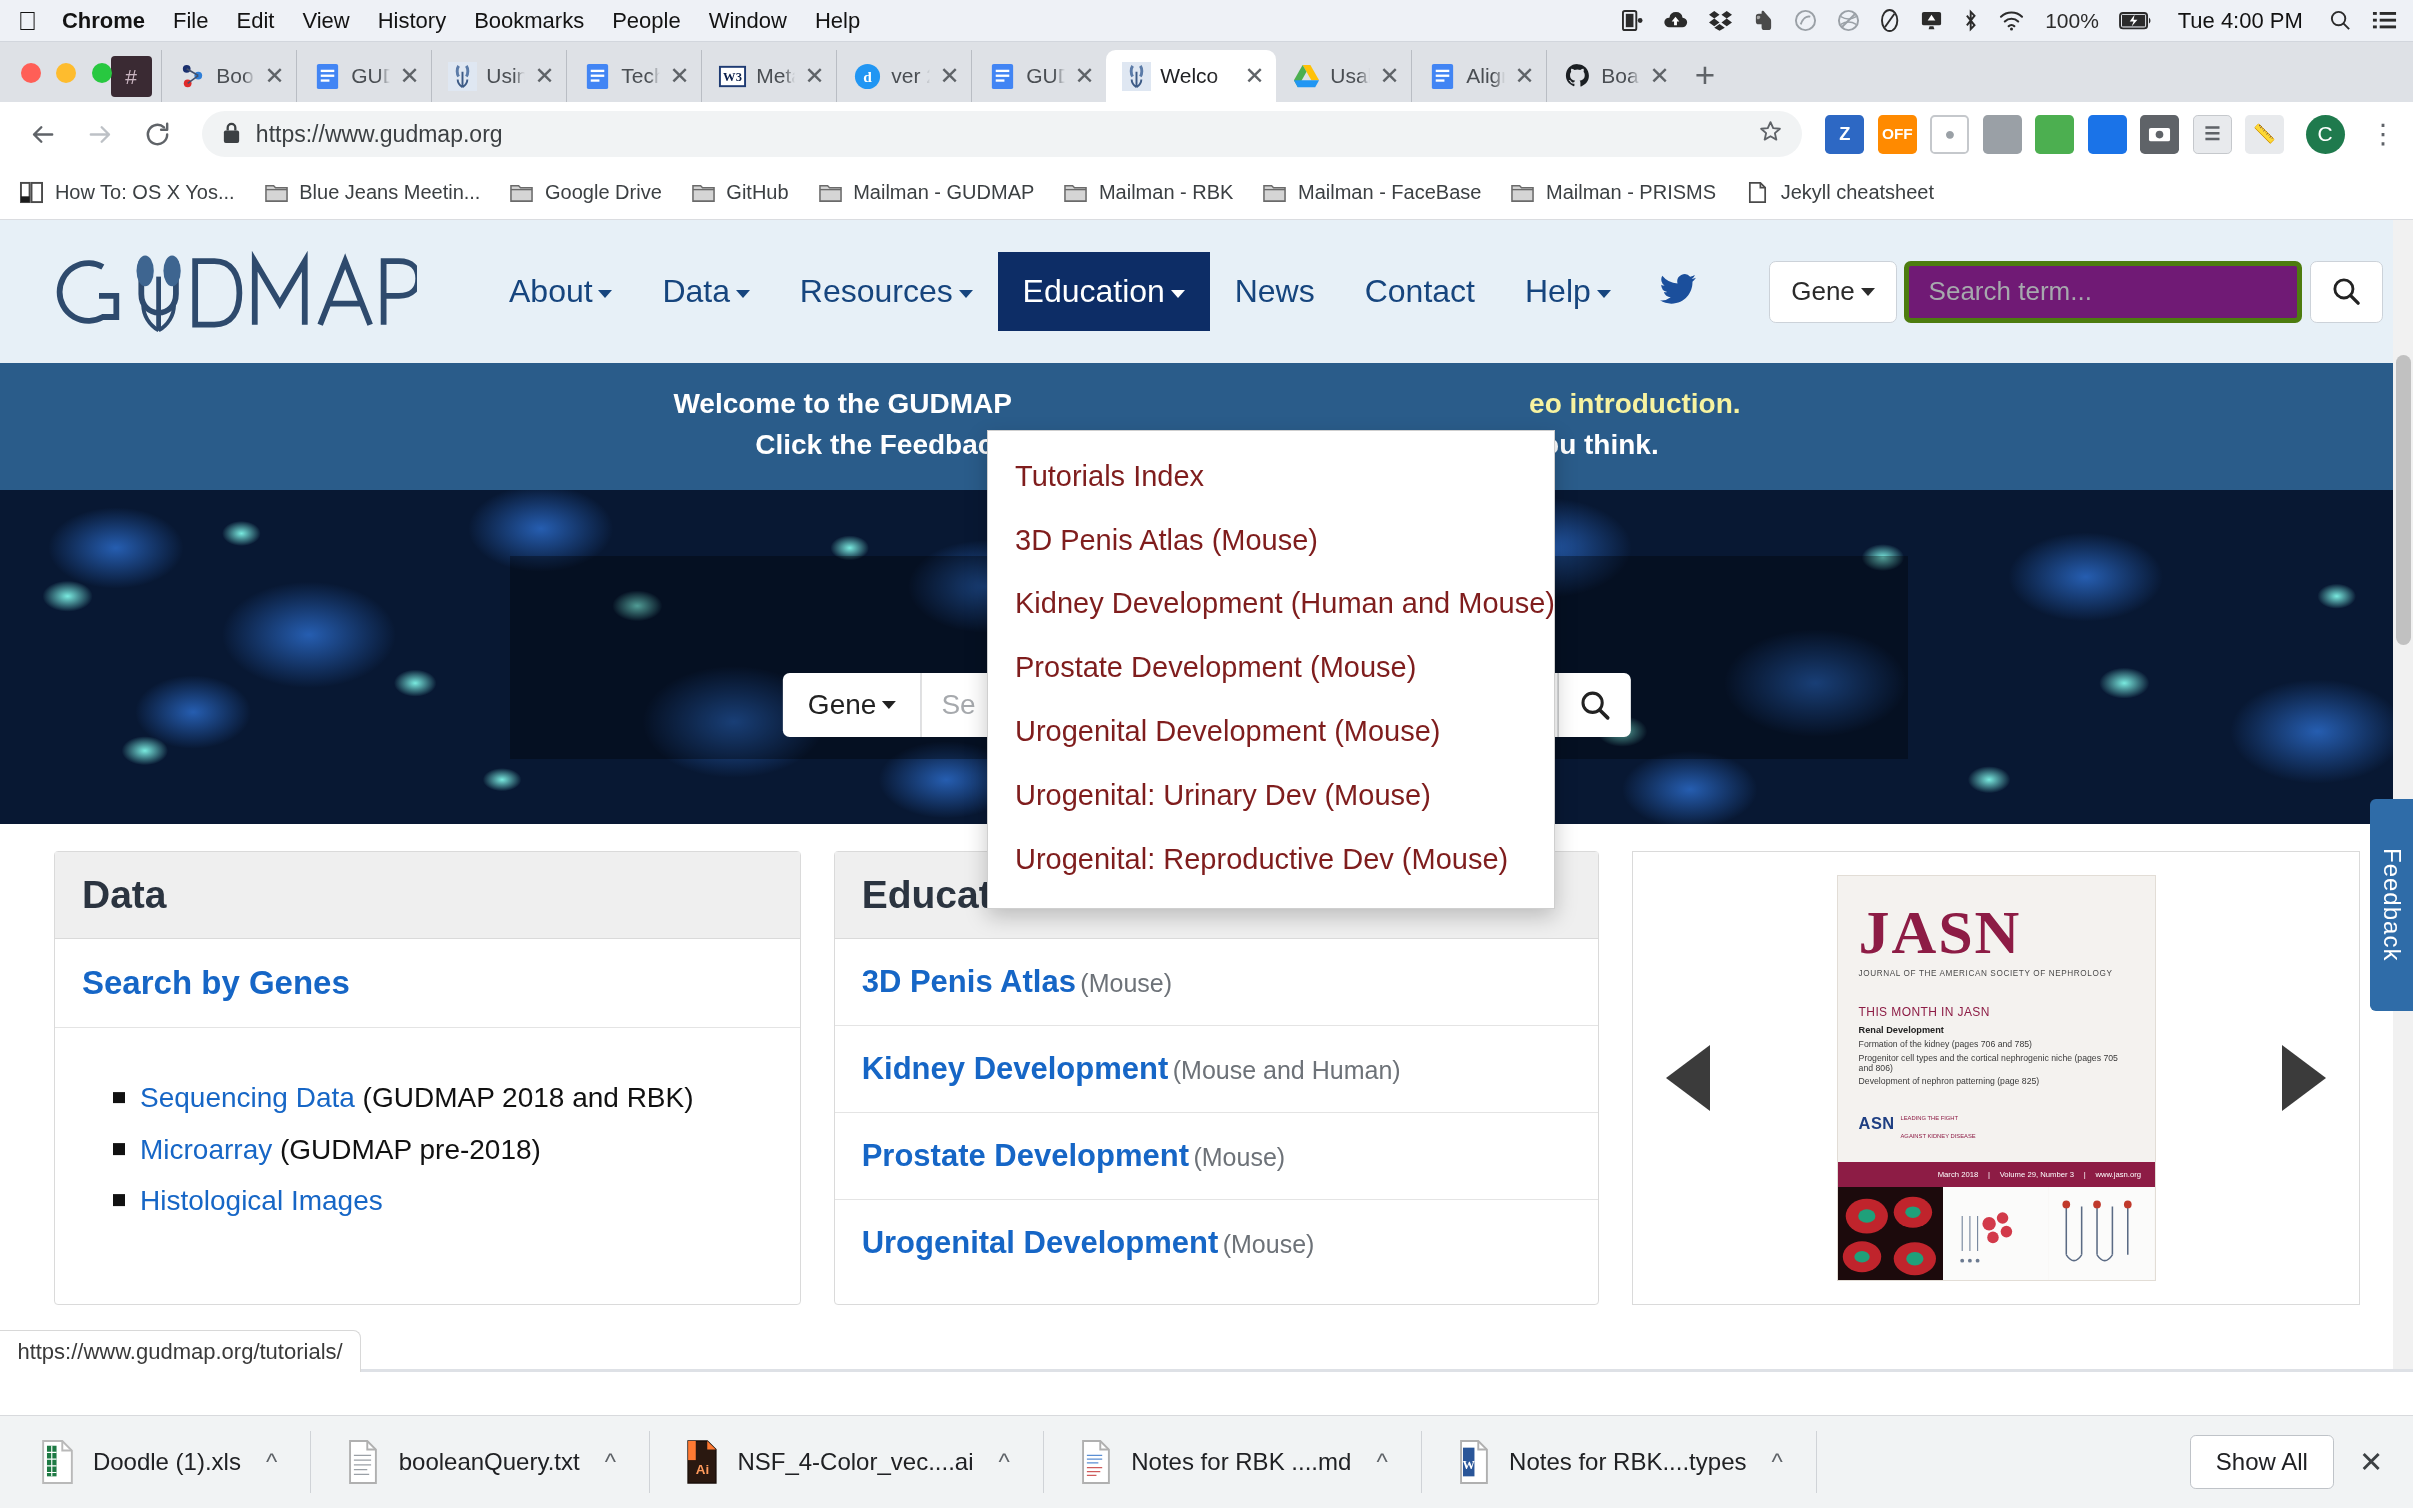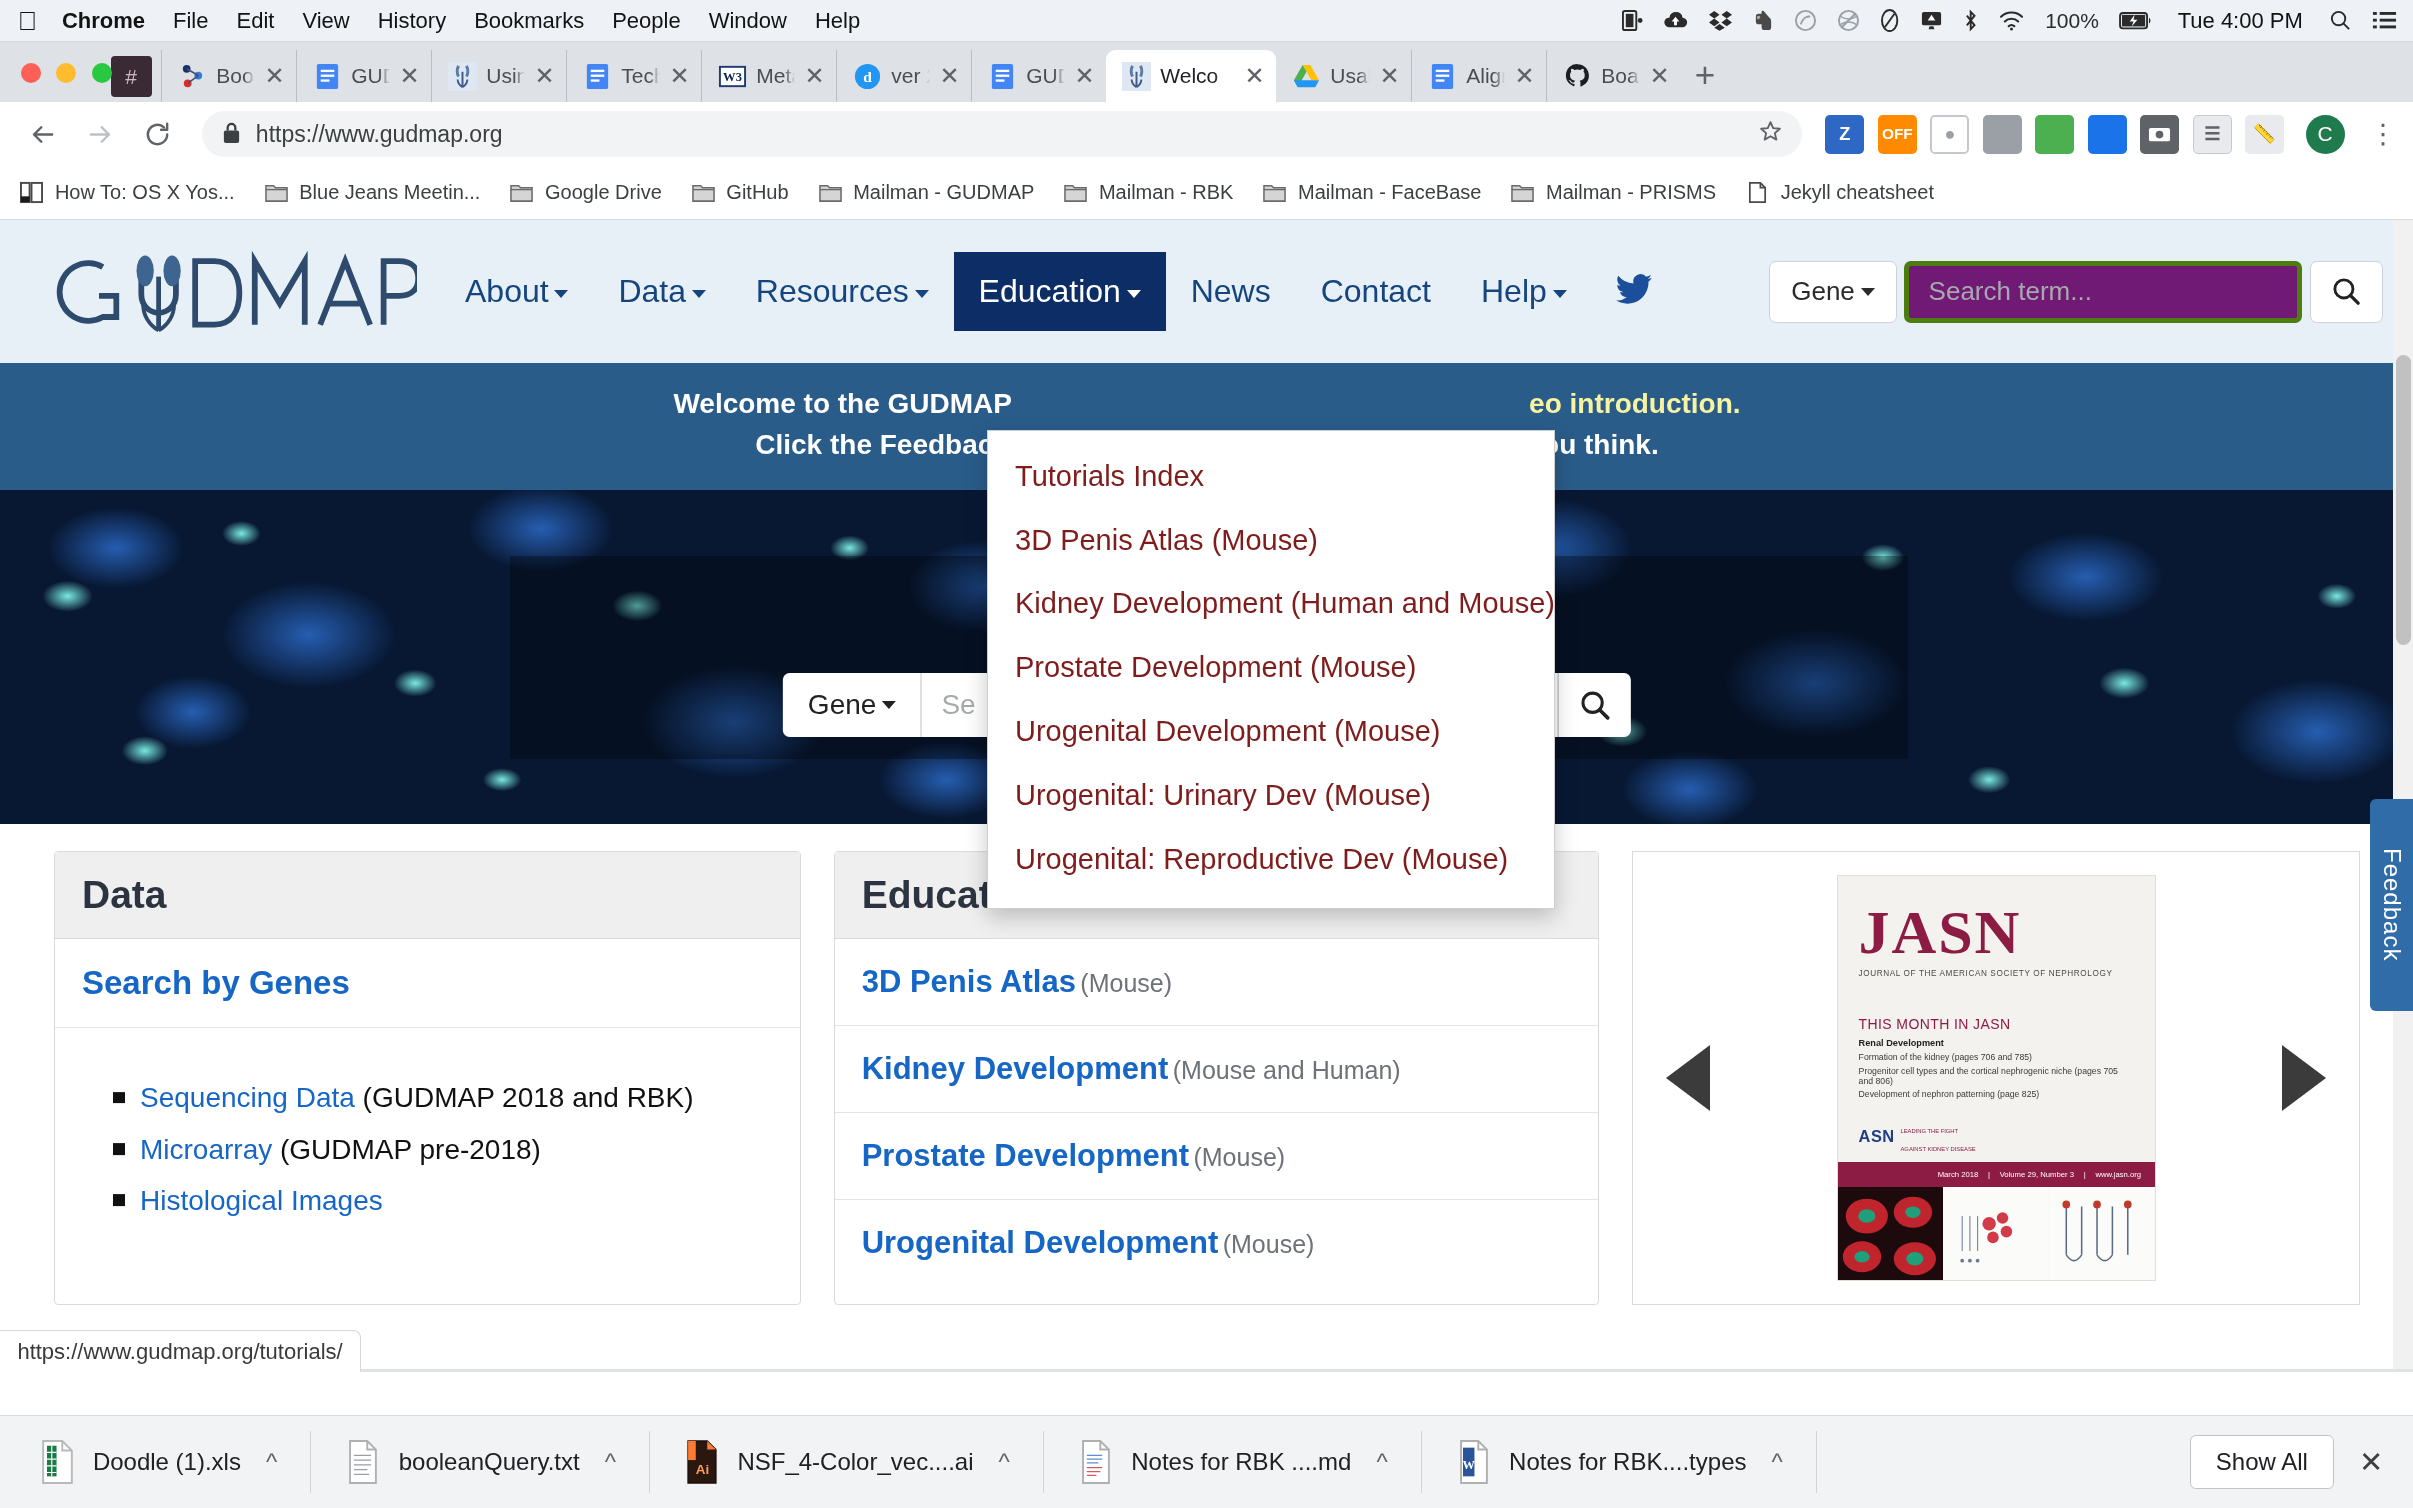--- a/index.html
+++ b/index.html
@@ -88,21 +88,21 @@
 
   
   .bookmarks { height:54px; background:#fff; display:flex; align-items:center; padding:0 19.3px; gap:29px;
                border-bottom:1px solid #dadce0; }
   .bm { display:flex; align-items:center; gap:10.6px; font-size:20px; color:#3c4043; white-space:nowrap; }
   .bm .bmico { width:25px; height:23px; flex:0 0 auto; display:block; }
 
   
   .page { position:relative; width:2414px; height:1149px; overflow:hidden; background:#fff; }
 
-  .site-header { height:143px; background:#e7f0f7; display:flex; align-items:center; padding:0 31px; }
+  .site-header { height:143px; background:#e7f0f7; display:flex; align-items:center; padding:0 31px;gap:44px; }
   .logo { width:386px; height:100px; flex:0 0 auto; }
   .mainnav { display:flex; align-items:center; gap:0; margin-left:23px; }
   .navitem { font-size:32px; color:#16457e; padding:21px 25px; white-space:nowrap; }
   .navitem.active { background:#0d2d66; color:#fff; }
   .caret { display:inline-block; border-left:7.7px solid transparent; border-right:7.7px solid transparent;
            border-top:8.7px solid currentColor; margin-left:5.8px; vertical-align:middle; }
   .tw { margin-left:23px; color:#1b4f9c; }
   .search-group { margin-left:auto; display:flex; align-items:stretch; height:62px; }
   .sg-btn { background:#fff; border:1px solid #ccd2d9; border-radius:6.8px; padding:0 21px;
             display:flex; align-items:center; font-size:26px; color:#2b2b2b; }
@@ -157,21 +157,21 @@
   #card-edu { width:772px; }
   #card-carousel { width:734px; position:relative; }
 
   .carousel { border:1px solid #dadada; height:454px; position:relative; background:#fff;
               display:flex; align-items:center; justify-content:center; overflow:hidden; }
   .cover { width:319px; height:406px; background:#f4f2ef; border:1px solid #e2ddd6; position:relative;
            padding:25px 21px 0; overflow:hidden; }
   .cover .jasn { font-size:62px; color:#8d1c45; letter-spacing:1.9px; font-weight:bold;
                  font-family:"Liberation Serif", serif; text-align:left; line-height:1; }
   .cover .jsub { font-size:8.2px; color:#4a4a4a; letter-spacing:0.6px; margin-top:5.8px; }
-  .cover .tmij { font-size:14px; color:#8d1c45; letter-spacing:0.4px; margin-top:38px; }
+  .cover .tmij { font-size:12px; color:#8d1c45; letter-spacing:0.4px; margin-top:27px; }
   .cover .rdev { font-size:9.2px; color:#222; font-weight:bold; margin-top:5.8px; }
   .cover .cl { font-size:8.7px; color:#3a3a3a; margin-top:3.9px; }
   .cover .asn { display:flex; align-items:center; gap:5.8px; margin-top:19.3px; }
   .cover .asn b { color:#1f3f82; font-size:16.4px; font-weight:bold; letter-spacing:0.5px; }
   .cover .asn i { font-style:normal; font-size:5.8px; color:#8d1c45; line-height:1.5; }
   .cover .band { position:absolute; left:0; right:0; bottom:93px; height:25px; background:#8d1c45;
                  color:#fff; font-size:7.7px; display:flex; align-items:center; justify-content:flex-end;
                  padding-right:13.5px; gap:9.7px; }
   .cover .micro { position:absolute; left:0; right:0; bottom:0; height:93px; display:flex; }
   .cover .micro .mc { flex:1; position:relative; overflow:hidden; }

